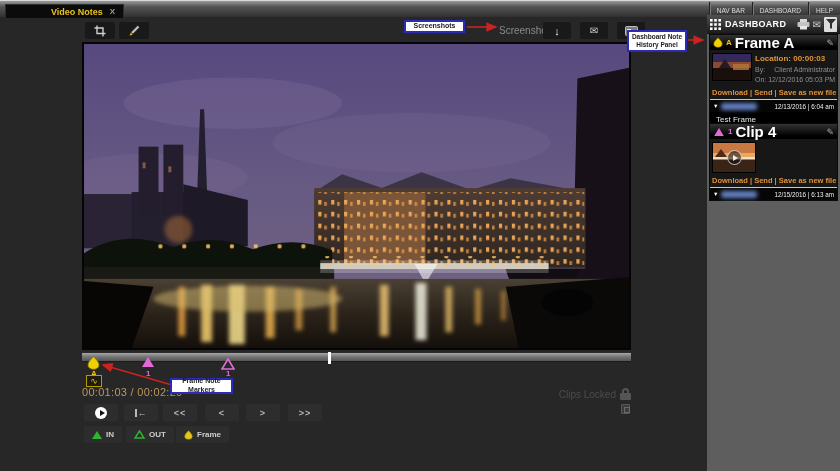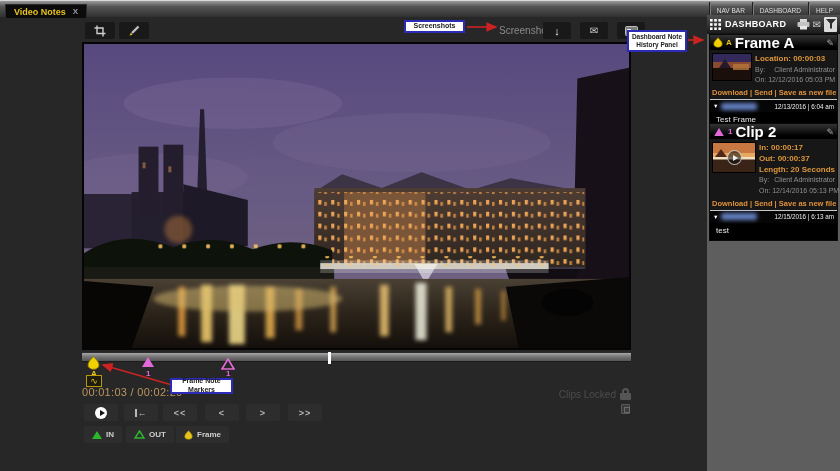--- a/index.html
+++ b/index.html
@@ -5,21 +5,21 @@
   * { box-sizing: border-box; margin: 0; padding: 0; }
   body { background:#101010; font-family:"Liberation Sans", sans-serif; }
   .screen { position:relative; width:840px; height:471px; background:#272727; overflow:hidden; }
 
   
   .topbar { position:absolute; left:0; top:0; width:840px; height:17px;
     background:linear-gradient(#9a9a9a,#555 35%,#3c3c3c 80%,#303030);
     border-top:1px solid #d9d9d9; }
   .tab { position:absolute; left:5px; top:3px; height:14px; background:#0b0b0b;
     display:flex; align-items:center; padding:0 8px; gap:7px; border:1px solid #2c2c2c; border-bottom:none; }
-  .tab-label { color:#e8c21d; font-weight:bold; font-size:9px; white-space:nowrap; }
+  .tab-label { color:#e8c21d; font-weight:bold; font-size:9px; white-space:nowrap;margin-left:37px; }
   .tab-close { color:#9a9a9a; font-size:8px; font-weight:bold; }
   .nav-group { position:absolute; right:0; top:1px; height:16px; display:flex; }
   .nav-btn { display:flex; align-items:center; padding:0 7px; font-size:6.5px; color:#dcdcdc;
     border-left:1px solid #222; box-shadow: inset 1px 0 0 #7a7a7a; white-space:nowrap; }
 
   
   .tool-btn { position:absolute; top:22px; width:30px; height:17px; background:#191919;
     border-radius:2px; display:flex; align-items:center; justify-content:center; }
   .screenshot-label { position:absolute; left:499px; top:25px; color:#8a8a8a; font-size:10px; }
   .shot-btn { position:absolute; top:22px; width:28px; height:17px; background:#191919;
@@ -390,58 +390,47 @@
         <span class="redacted" data-name="redacted-user-name"></span>
         <span class="comment-date" data-name="comment-date">12/13/2016 | 6:04 am</span>
       </div>
       <div class="comment-text" data-name="comment-text">Test Frame</div>
     </div>
 
     <div class="card card-2" data-name="note-card-clip-1">
       <div class="card-header" data-name="card-header">
         <div class="tri-filled" style="transform:scale(.8);" data-name="clip-marker-icon"></div>
         <span class="card-badge lbl-pink" data-name="card-badge">1</span>
-        <span class="card-title" data-name="card-title">Clip 2</span>
+        <span class="card-title" data-name="card-title">Clip 4</span>
         <span class="edit-icon" data-name="edit-icon">✎</span>
       </div>
       <div class="card-body">
         <div class="thumb" style="width:44px;height:31px;" data-name="clip-thumbnail">
           <svg width="42" height="29" viewBox="0 0 42 29">
             <rect width="42" height="12" fill="#c87840"></rect>
             <rect y="10" width="42" height="8" fill="#e8a860"></rect>
             <rect y="16" width="42" height="13" fill="#3a2418"></rect>
             <rect y="14" width="42" height="2.5" fill="#f0e0c0"></rect>
             <polygon points="2,14 8,6 14,14" fill="#50281a"></polygon>
           </svg>
           <div class="play-overlay" data-name="thumbnail-play-icon"></div>
         </div>
-        <div class="details">
-          <div class="d-orange" data-name="clip-in">In: 00:00:17</div>
-          <div class="d-orange" data-name="clip-out">Out: 00:00:37</div>
-          <div class="d-orange" data-name="clip-length">Length: 20 Seconds</div>
-          <div class="d-gray by-row">
-            <span data-name="by-label">By:</span>
-            <span data-name="by-value">Client Administrator</span>
-          </div>
-          <div class="d-gray" data-name="on-date">On: 12/14/2016 05:13 PM</div>
-        </div>
       </div>
       <div class="links-row" data-name="card-actions">
         <span data-name="download-link">Download</span>
         <span data-name="link-separator">|</span>
         <span data-name="send-link">Send</span>
         <span data-name="link-separator">|</span>
         <span data-name="save-as-new-file-link">Save as new file</span>
       </div>
       <div class="comment-head" data-name="comment-header">
         <span class="disclosure" data-name="disclosure-icon">▼</span>
         <span class="redacted" data-name="redacted-user-name"></span>
         <span class="comment-date" data-name="comment-date">12/15/2016 | 6:13 am</span>
       </div>
-      <div class="comment-text" data-name="comment-text">test</div>
     </div>
   </div>
 
   <svg class="arrow-layer" data-name="annotation-arrows">
     <defs>
       <marker id="ah" markerWidth="8" markerHeight="7" refX="6" refY="3" orient="auto">
         <path d="M0,0 L7,3 L0,6 Z" fill="#cc2222"></path>
       </marker>
     </defs>
     <line x1="467" y1="27" x2="496" y2="27" stroke="#cc2222" stroke-width="1.6" marker-end="url(#ah)"></line>

